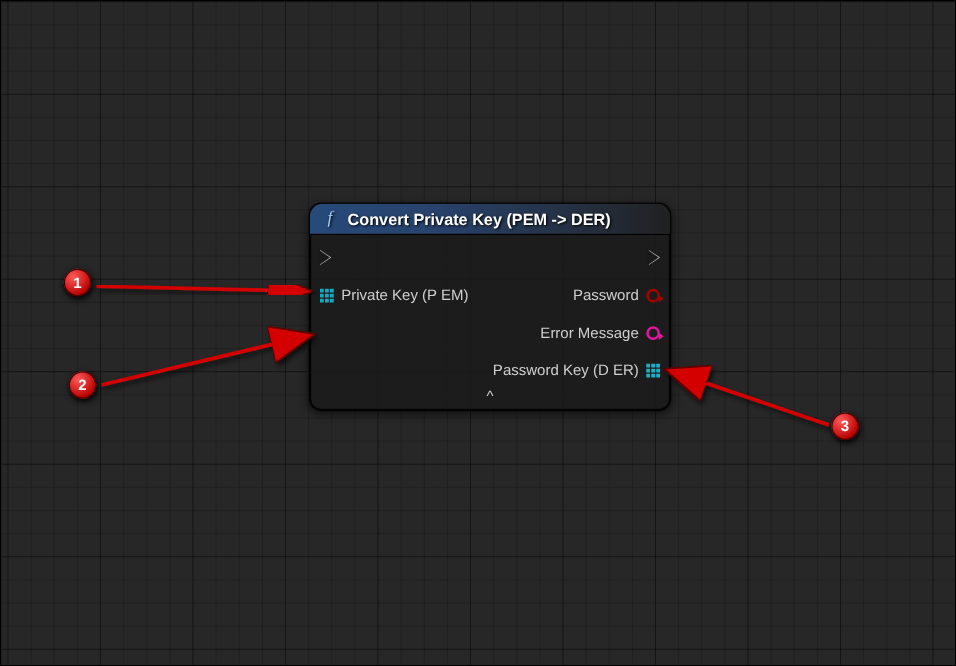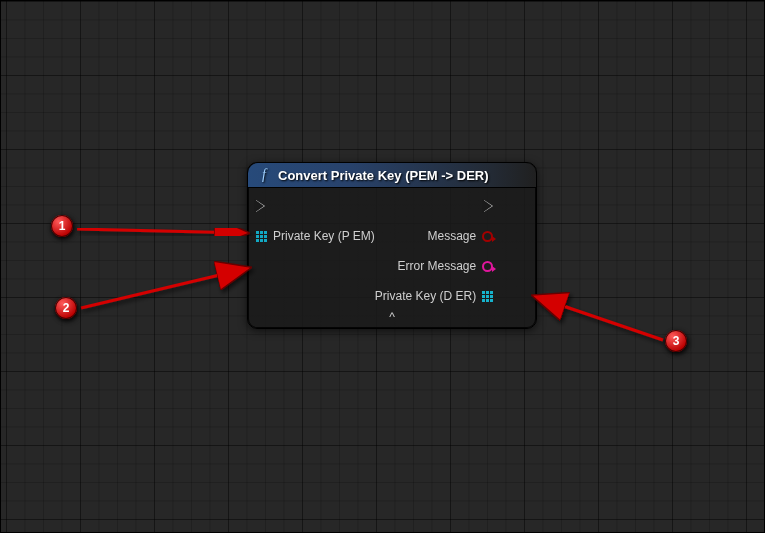--- a/index.html
+++ b/index.html
@@ -64,21 +64,21 @@
     text-align: center;
     font-weight: normal;
   }
   .node-title-text{
     font-style: normal;
     font-weight: bold;
   }
 
   .node-body {
     display: flex;
-    justify-content: flex-start;
+    justify-content: space-between;
     padding: 8px 8px 4px 8px;
   }
   .col { display: flex; flex-direction: column; gap: 10px; }
   .col.left  { align-items: flex-start; }
   .col.right { align-items: flex-end; }
 
   .pin-row {
     display: flex;
     align-items: center;
     gap: 6px;
@@ -222,31 +222,31 @@
 
       </div>
 
       <div class="col right">
 
         <div class="pin-row right">
           <span class="exec-pin hollow"></span>
         </div>
 
         <div class="pin-row right">
-          <span class="pin-label">Message</span>
+          <span class="pin-label">Password</span>
           <span class="circ-pin hollow out c-red"></span>
         </div>
 
         <div class="pin-row right">
           <span class="pin-label">Error Message</span>
           <span class="circ-pin hollow out c-magenta"></span>
         </div>
 
         <div class="pin-row right">
-          <span class="pin-label">Private Key (D ER)</span>
+          <span class="pin-label">Password Key (D ER)</span>
           <span class="struct-pin alt">
             <span></span>
               <span></span>
               <span></span>
               <span></span>
               <span></span>
               <span></span>
               <span></span>
               <span></span>
               <span></span>

